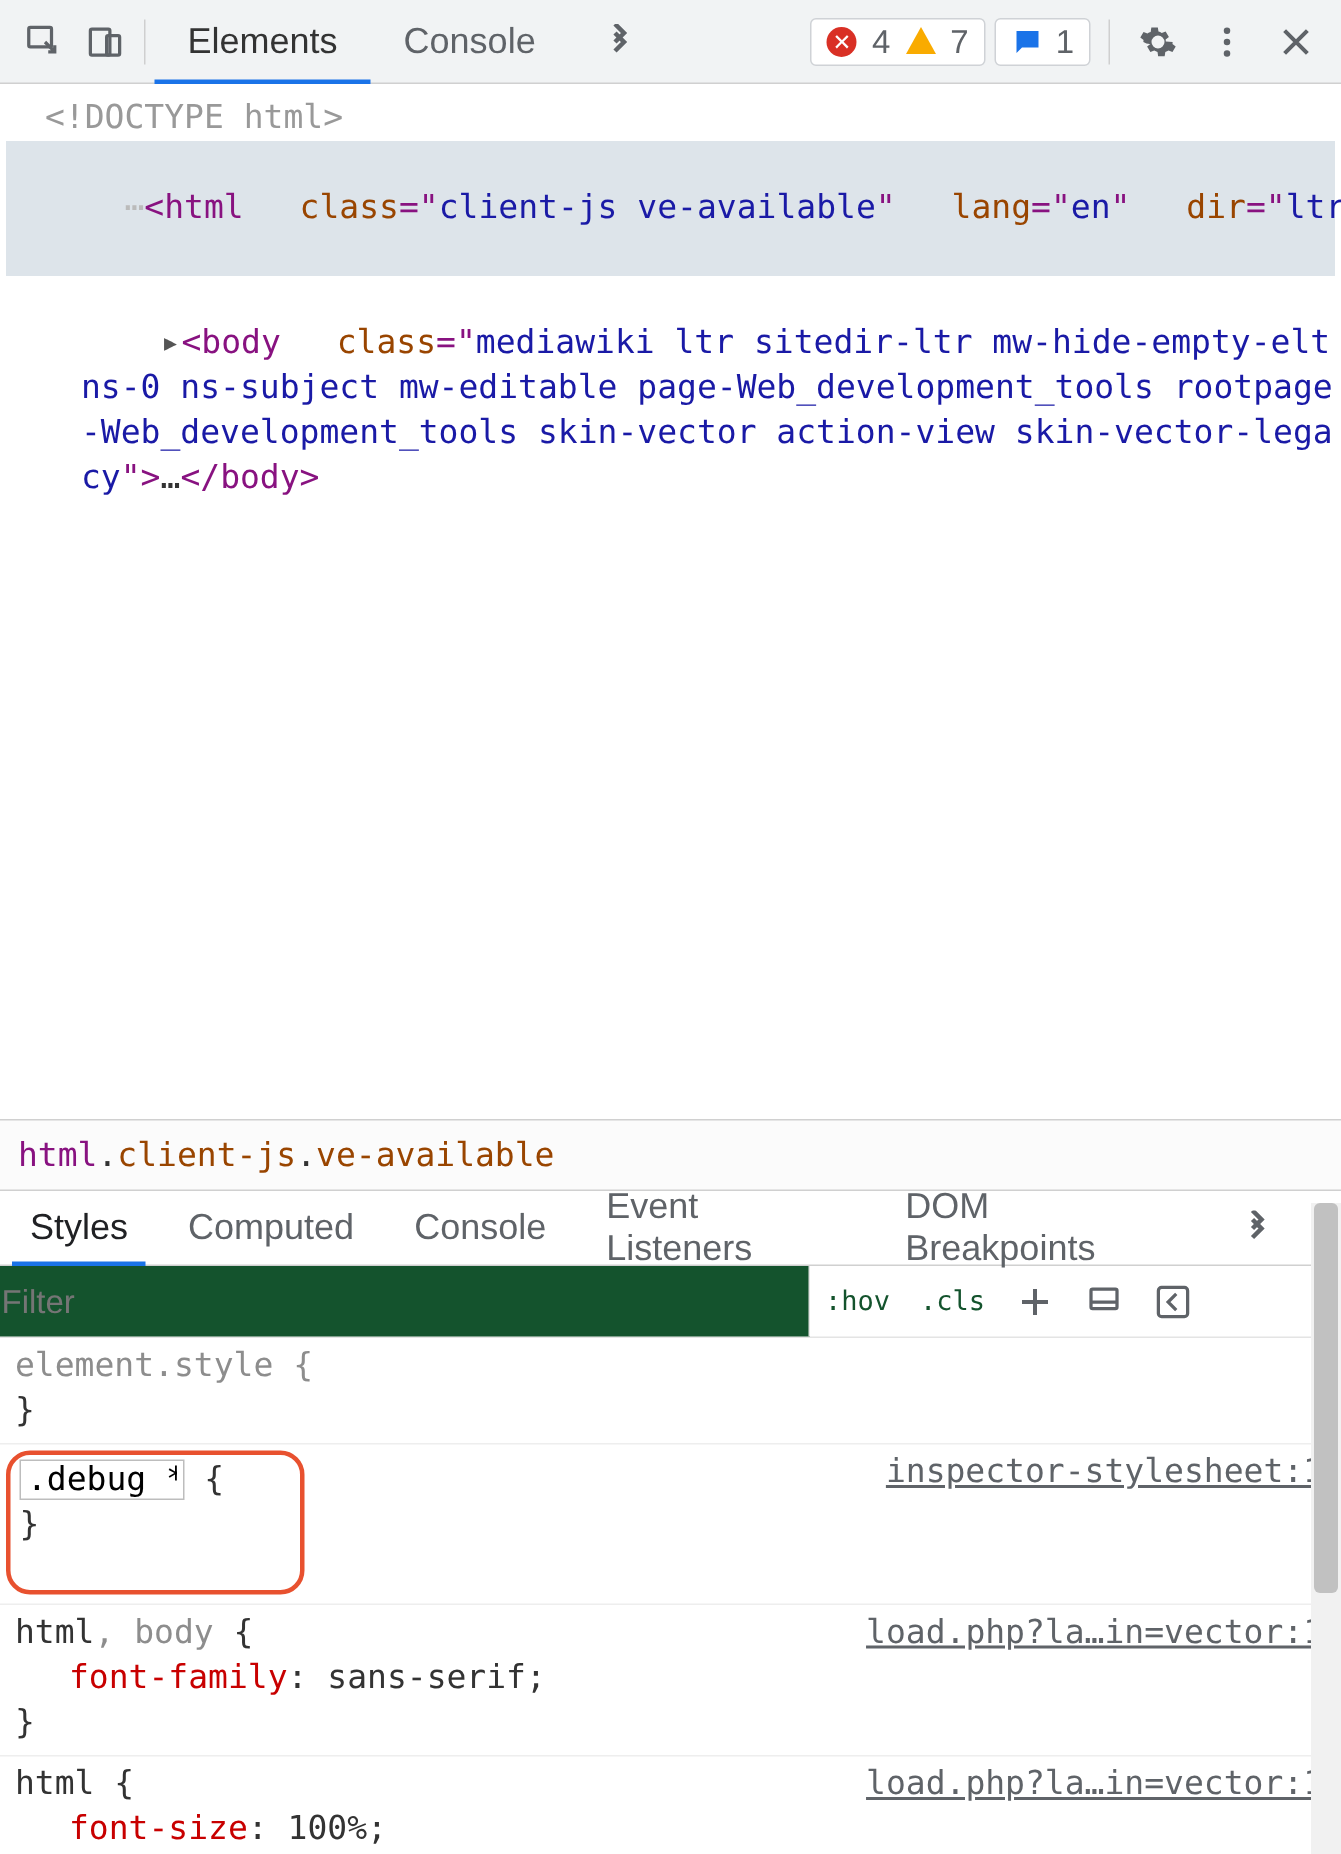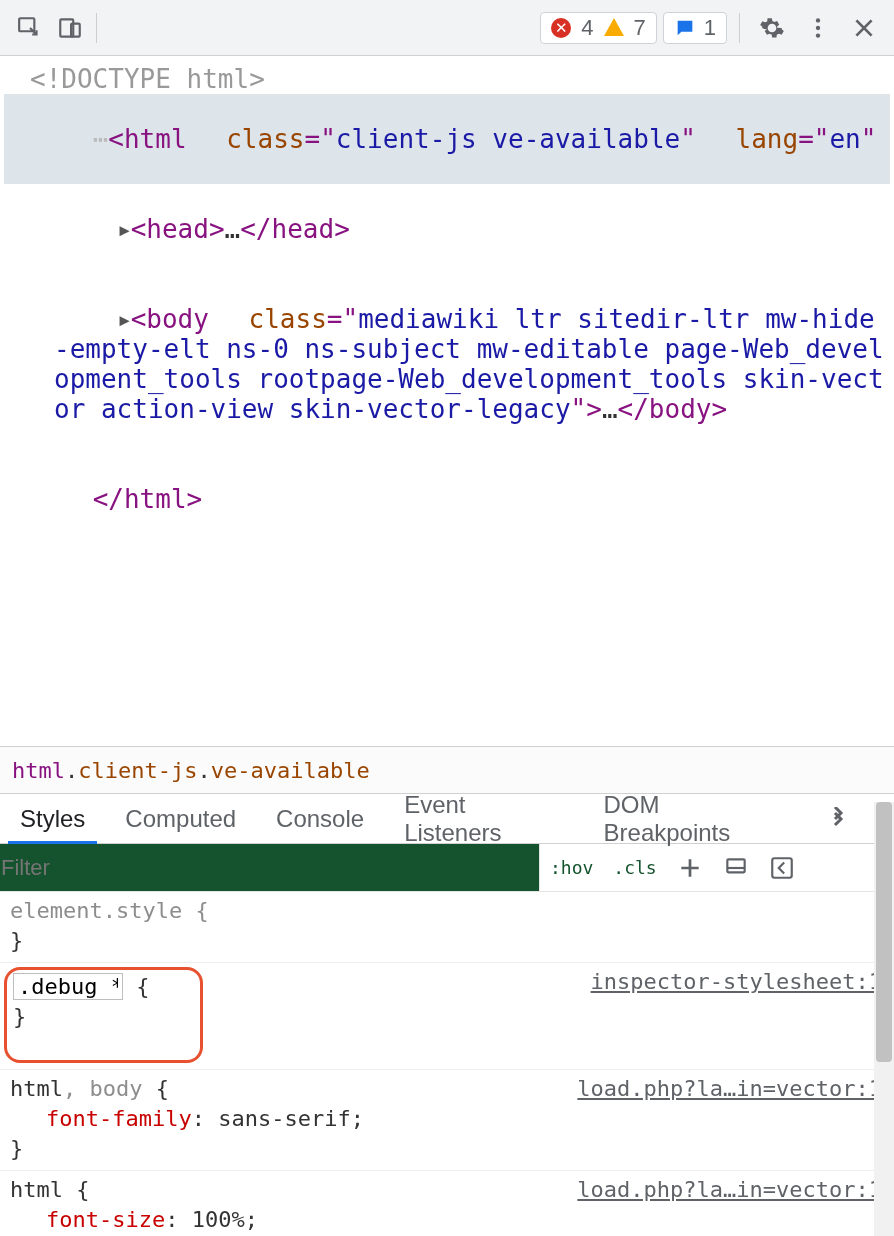--- a/index.html
+++ b/index.html
@@ -21,21 +21,21 @@
   .tab.active::after{ content:""; position:absolute; left:0; right:0; bottom:-1px; height:3px; background:#1a73e8; }
 
   .toolbar .right { margin-left:auto; display:flex; align-items:center; gap:6px; padding-right:10px;}
   .pill { display:flex; align-items:center; gap:10px; border:1px solid #cfd2d6; border-radius:4px; padding:2px 10px; background:#fff; font-size:22px; }
   .pill .err-ico{ width:20px;height:20px;border-radius:50%;background:#d93025;color:#fff;display:flex;align-items:center;justify-content:center;font-size:15px;}
   .pill .warn-ico{ width:0;height:0;border-left:10px solid transparent;border-right:10px solid transparent;border-bottom:18px solid #f9ab00; position:relative; top:-1px;}
   .chatpill{ border:1px solid #cfd2d6; border-radius:4px; padding:2px 10px; background:#fff; display:flex; align-items:center; gap:8px; font-size:22px;}
   .chat-ico{ width:22px;height:22px; }
 
   
-  .domtree { font-family: Menlo, Consolas, monospace; font-size:26px; line-height:30px; padding:8px 4px 0 4px; height:690px; overflow:hidden; }
+  .domtree { font-family: Menlo, Consolas, monospace; font-size:22px; line-height:30px; padding:8px 4px 0 4px; height:690px; overflow:hidden; }
   .domtree .row { white-space:pre; }
   .row.indent1{ padding-left:26px; }
   .row.indent2{ padding-left:50px; }
   .row.indent2b{ padding-left:50px; white-space:pre-wrap; word-break:break-all; }
   .row.indent1b{ padding-left:26px;}
   .twisty{ display:inline-block; width:14px; color:#555;}
   .tag   { color:#881280; } 
   .attr  { color:#994500;margin-left:24px; } 
   .val   { color:#1a1aa6; } 
   .punct { color:#881280; }
@@ -99,20 +99,30 @@
     </svg>
   </span>
   <span class="ico">
     <svg viewBox="0 0 24 24" fill="none" stroke="currentColor" stroke-width="2">
       <rect x="3" y="4" width="12" height="16" rx="1"></rect>
         <rect x="13" y="8" width="8" height="12" rx="1"></rect>
     </svg>
   </span>
   <span class="divider"></span>
 
+  <div class="tabs">
+    <div class="tab active">Elements</div>
+    <div class="tab">Console</div>
+    <div class="tab">
+      <svg width="24" height="24" viewBox="0 0 24 24" fill="none" stroke="#5f6368" stroke-width="3">
+        <path d="M6 9l6 6 6-6" transform="rotate(-90 12 12)"></path>
+        <path d="M6 9l6 6 6-6" transform="rotate(-90 12 12) translate(6 0)"></path>
+      </svg>
+    </div>
+  </div>
 
   <div class="right">
     <div class="pill">
       <span class="err-ico">✕</span>
       <span>4</span>
       <span class="warn-ico"></span>
       <span>7</span>
     </div>
     <div class="chatpill">
       <svg class="chat-ico" viewBox="0 0 24 24" fill="#1a73e8">
@@ -141,31 +151,25 @@
   </div>
 </div>
 
 <div class="domtree">
   <div class="row indent1 gray">&lt;!DOCTYPE html&gt;</div>
 
   <div class="row selected" style="padding-left:26px" data-prefix="">
     <span class="dots">⋯</span><span class="punct">&lt;</span><span class="tag">html</span> <span class="attr">class</span><span class="punct">="</span><span class="val">client-js ve-available</span><span class="punct">"</span> <span class="attr">lang</span><span class="punct">="</span><span class="val">en</span><span class="punct">"</span> <span class="attr">dir</span><span class="punct">="</span><span class="val">ltr</span><span class="punct">"&gt;</span> <span class="eqsel">== $0</span>
   </div>
 
-  <div class="row indent2">
-    <span class="twisty">▸</span><span class="punct">&lt;</span><span class="tag">head</span><span class="punct">&gt;</span>…<span class="punct">&lt;/</span><span class="tag">head</span><span class="punct">&gt;</span>
-  </div>
 
   <div class="row indent2b">
     <span class="twisty">▸</span><span class="punct">&lt;</span><span class="tag">body</span> <span class="attr">class</span><span class="punct">="</span><span class="val">mediawiki ltr sitedir-ltr mw-hide-empty-elt ns-0 ns-subject mw-editable page-Web_development_tools rootpage-Web_development_tools skin-vector action-view skin-vector-legacy</span><span class="punct">"&gt;</span>…<span class="punct">&lt;/</span><span class="tag">body</span><span class="punct">&gt;</span>
   </div>
 
-  <div class="row indent1b">
-    <span class="punct">&lt;/</span><span class="tag">html</span><span class="punct">&gt;</span>
-  </div>
 </div>
 
 <div class="crumb">
   <span class="h">html</span>
     <span>.</span>
     <span class="c">client-js</span>
     <span>.</span>
     <span class="c">ve-available</span>
 </div>
 

